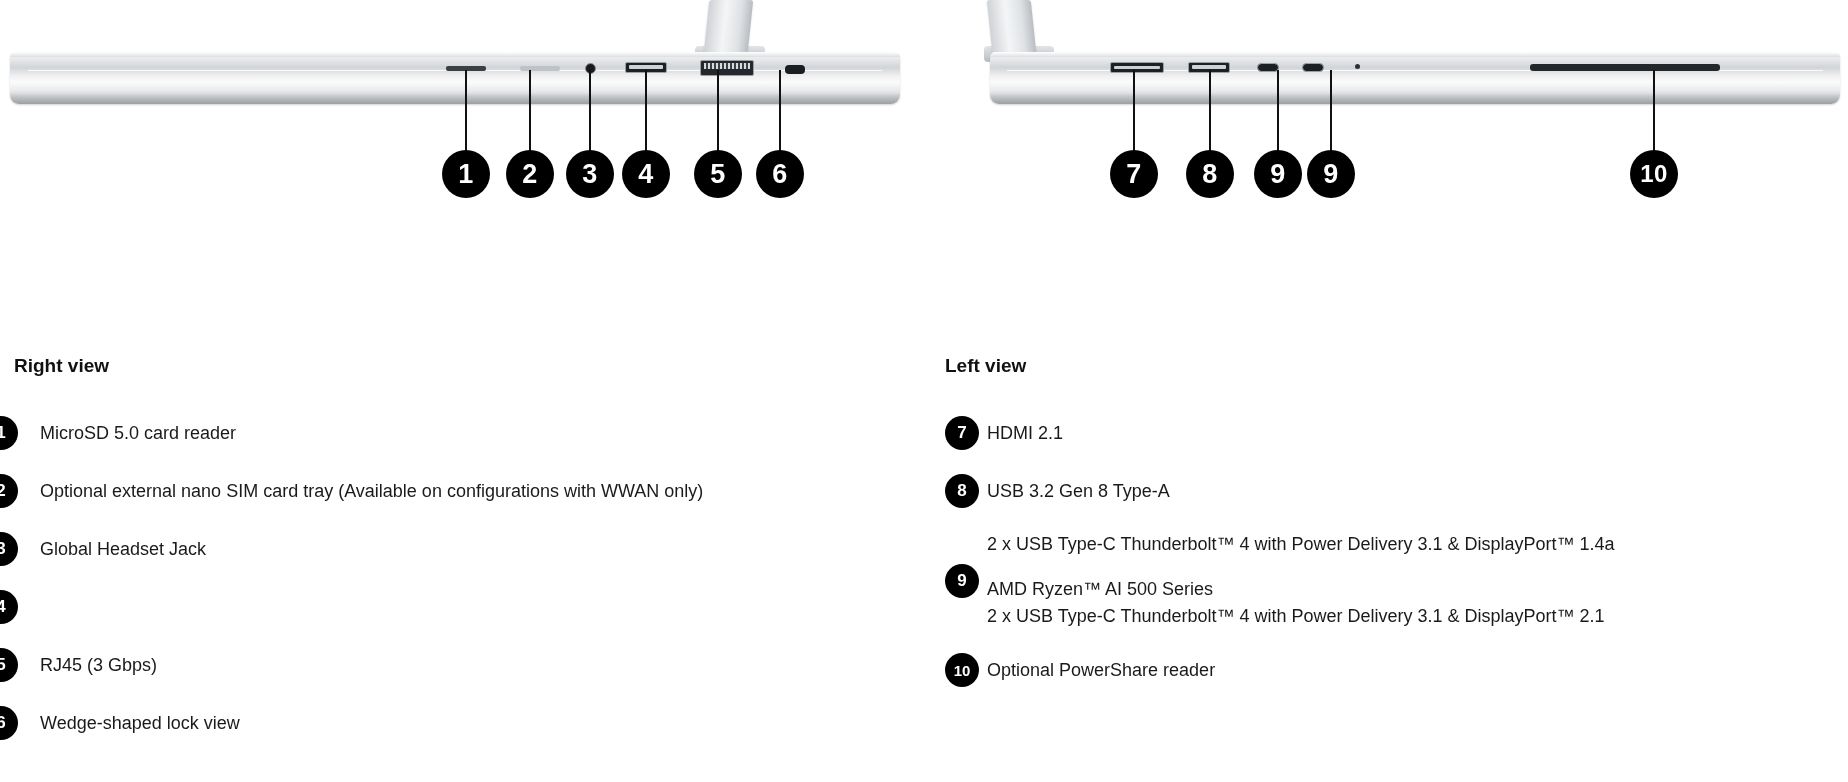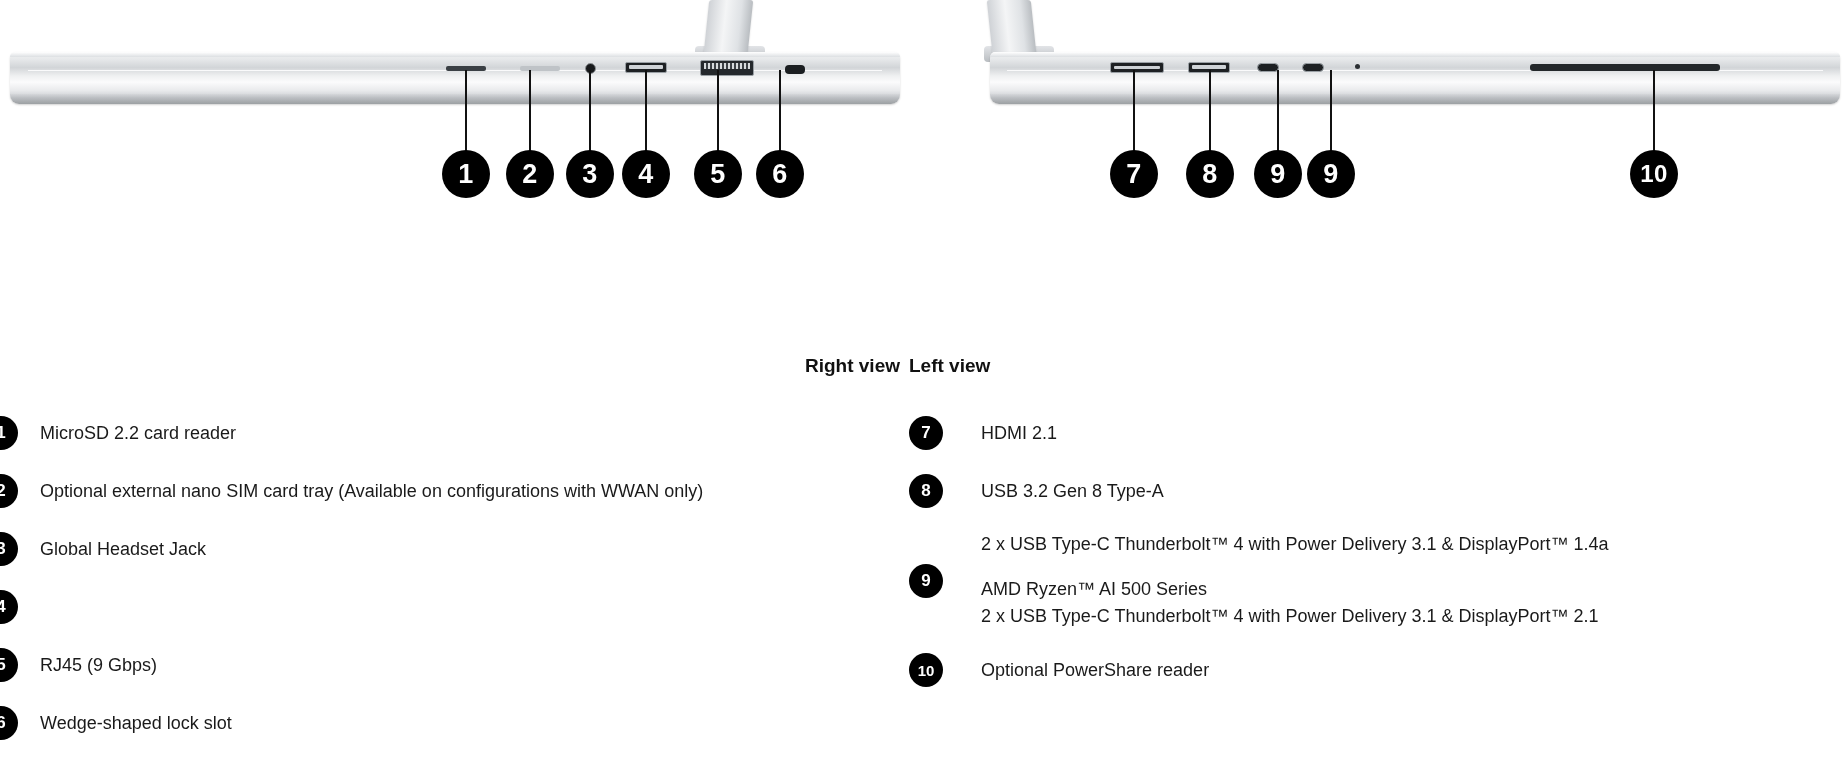--- a/index.html
+++ b/index.html
@@ -195,22 +195,22 @@
     font-weight: 700;
     letter-spacing: 0.5px;
   }
   .bubble.big { width: 48px; height: 48px; }
 
   
   .legend {
     position: absolute;
     top: 355px;
   }
-  .legend.col-left  { left: 0px;   width: 900px; text-align: right; }
-  .legend.col-right { left: 909px; width: 890px; }
+  .legend.col-left  { left: 0px;   width: 900px; }
+  .legend.col-right { left: 945px; width: 890px; }
 
   .legend h2 {
     margin: 0 0 38px 14px;
     font-size: 19px;
     font-weight: 700;
     color: #111111;
   }
   .legend.col-right h2 { margin-left: 0px; }
 
   .rows { position: relative; }
@@ -233,21 +233,21 @@
     display: flex;
     align-items: center;
     justify-content: center;
     font-size: 17px;
     font-weight: 700;
   }
   .legend.col-left .marker { margin-left: -16px; }
   .legend.col-left .marker.clipped { width: 34px; }
 
   .row-text {
-    margin-left: 38px;
+    margin-left: 8px;
     font-size: 18px;
     line-height: 1.5;
     color: #1a1a1a;
   }
   .legend.col-left .row-text { margin-left: 22px; }
   .row-text .line { display: block; }
   .row-text .gap { display: block; height: 18px; }
 </style>
 </head>
 <body>
@@ -334,21 +334,21 @@
 
   </div>
 
   <div class="legend col-left">
     <h2>Right view</h2>
     <div class="rows">
 
       <div class="row">
         <div class="marker clipped">1</div>
         <div class="row-text">
-          <span class="line">MicroSD 2.2 card reader</span>
+          <span class="line">MicroSD 5.0 card reader</span>
         </div>
       </div>
 
       <div class="row">
         <div class="marker clipped">2</div>
         <div class="row-text">
           <span class="line">Optional external nano SIM card tray (Available on configurations with WWAN only)</span>
         </div>
       </div>
 
@@ -359,28 +359,28 @@
         </div>
       </div>
 
       <div class="row">
         <div class="marker clipped">4</div>
       </div>
 
       <div class="row">
         <div class="marker clipped">5</div>
         <div class="row-text">
-          <span class="line">RJ45 (9 Gbps)</span>
+          <span class="line">RJ45 (3 Gbps)</span>
         </div>
       </div>
 
       <div class="row">
         <div class="marker clipped">6</div>
         <div class="row-text">
-          <span class="line">Wedge-shaped lock slot</span>
+          <span class="line">Wedge-shaped lock view</span>
         </div>
       </div>
 
     </div>
   </div>
 
   <div class="legend col-right">
     <h2>Left view</h2>
     <div class="rows">
 

